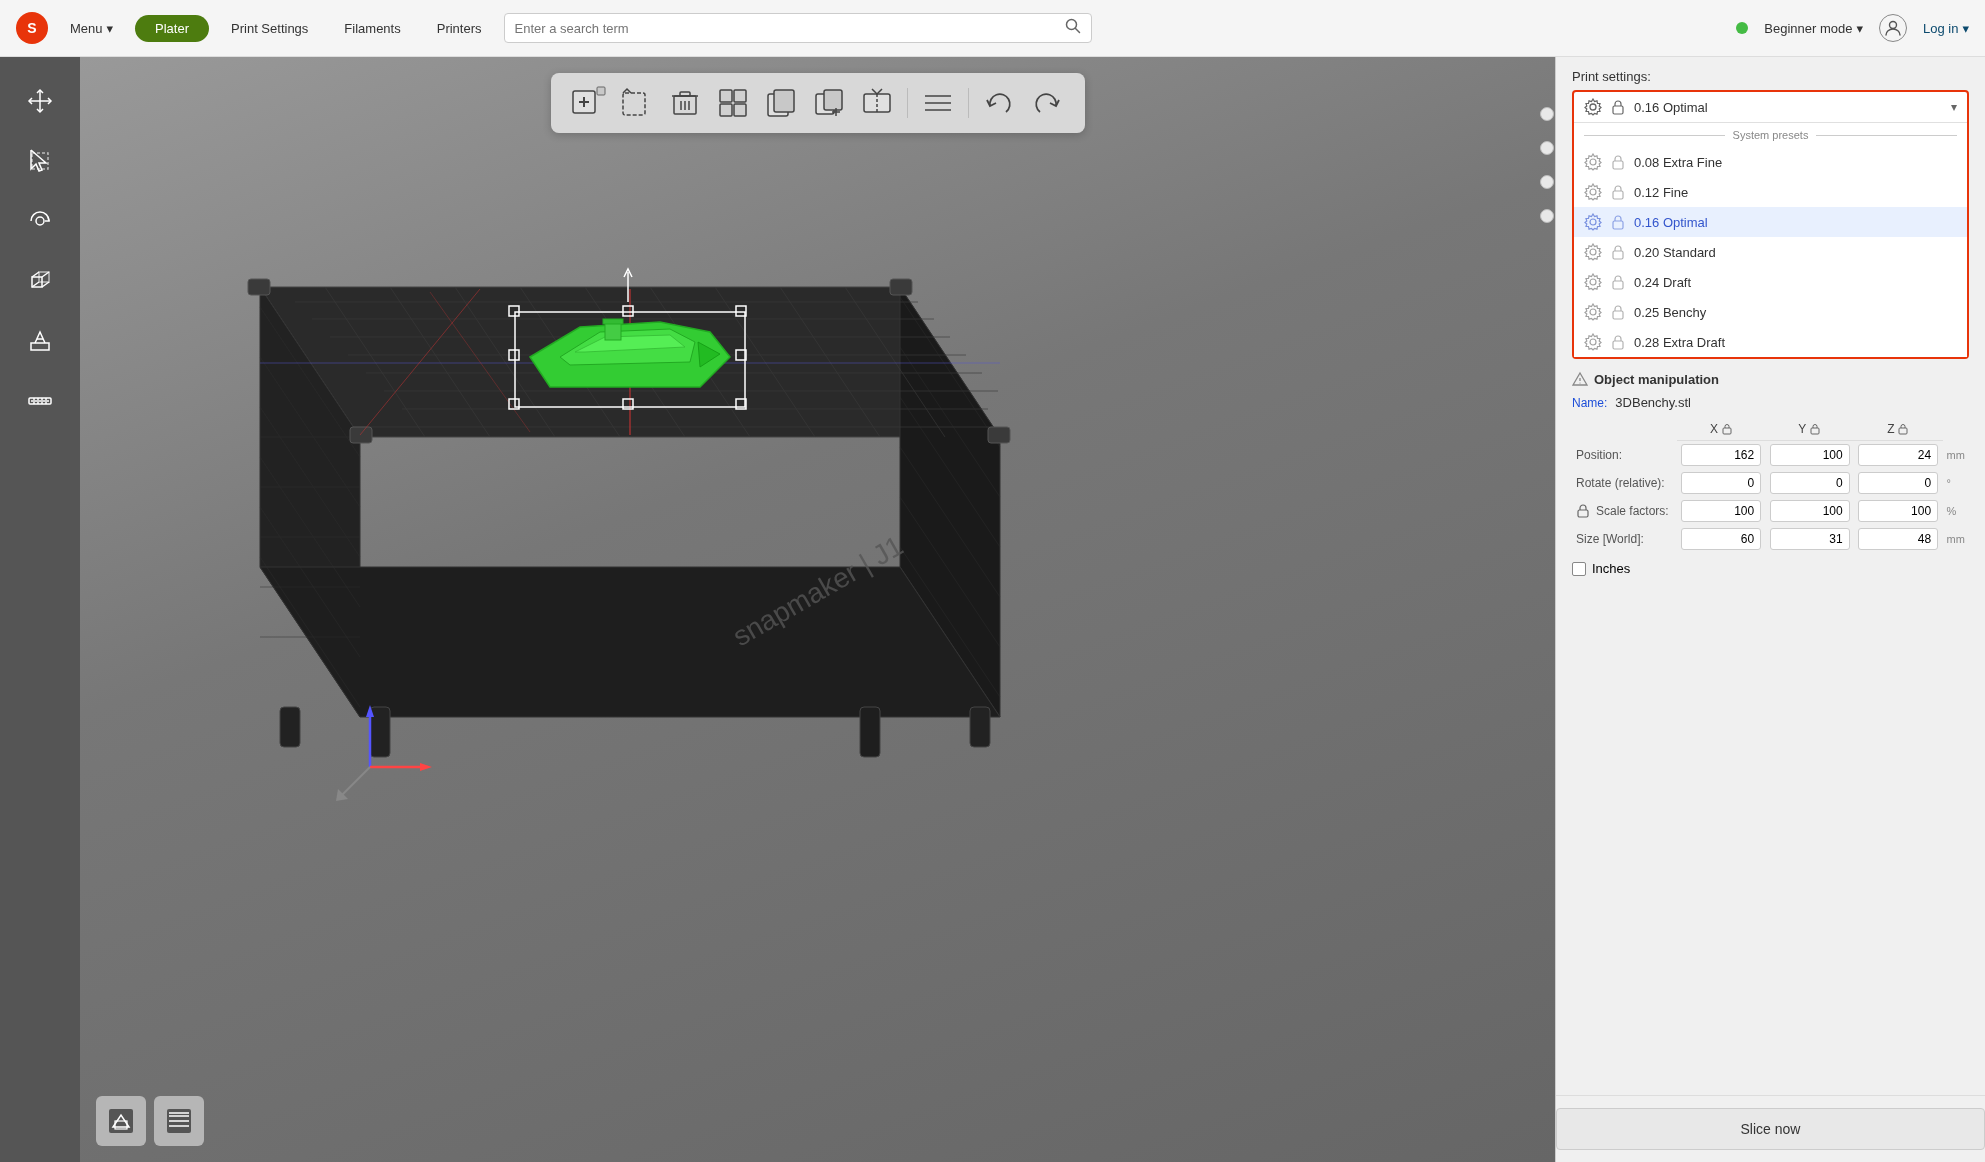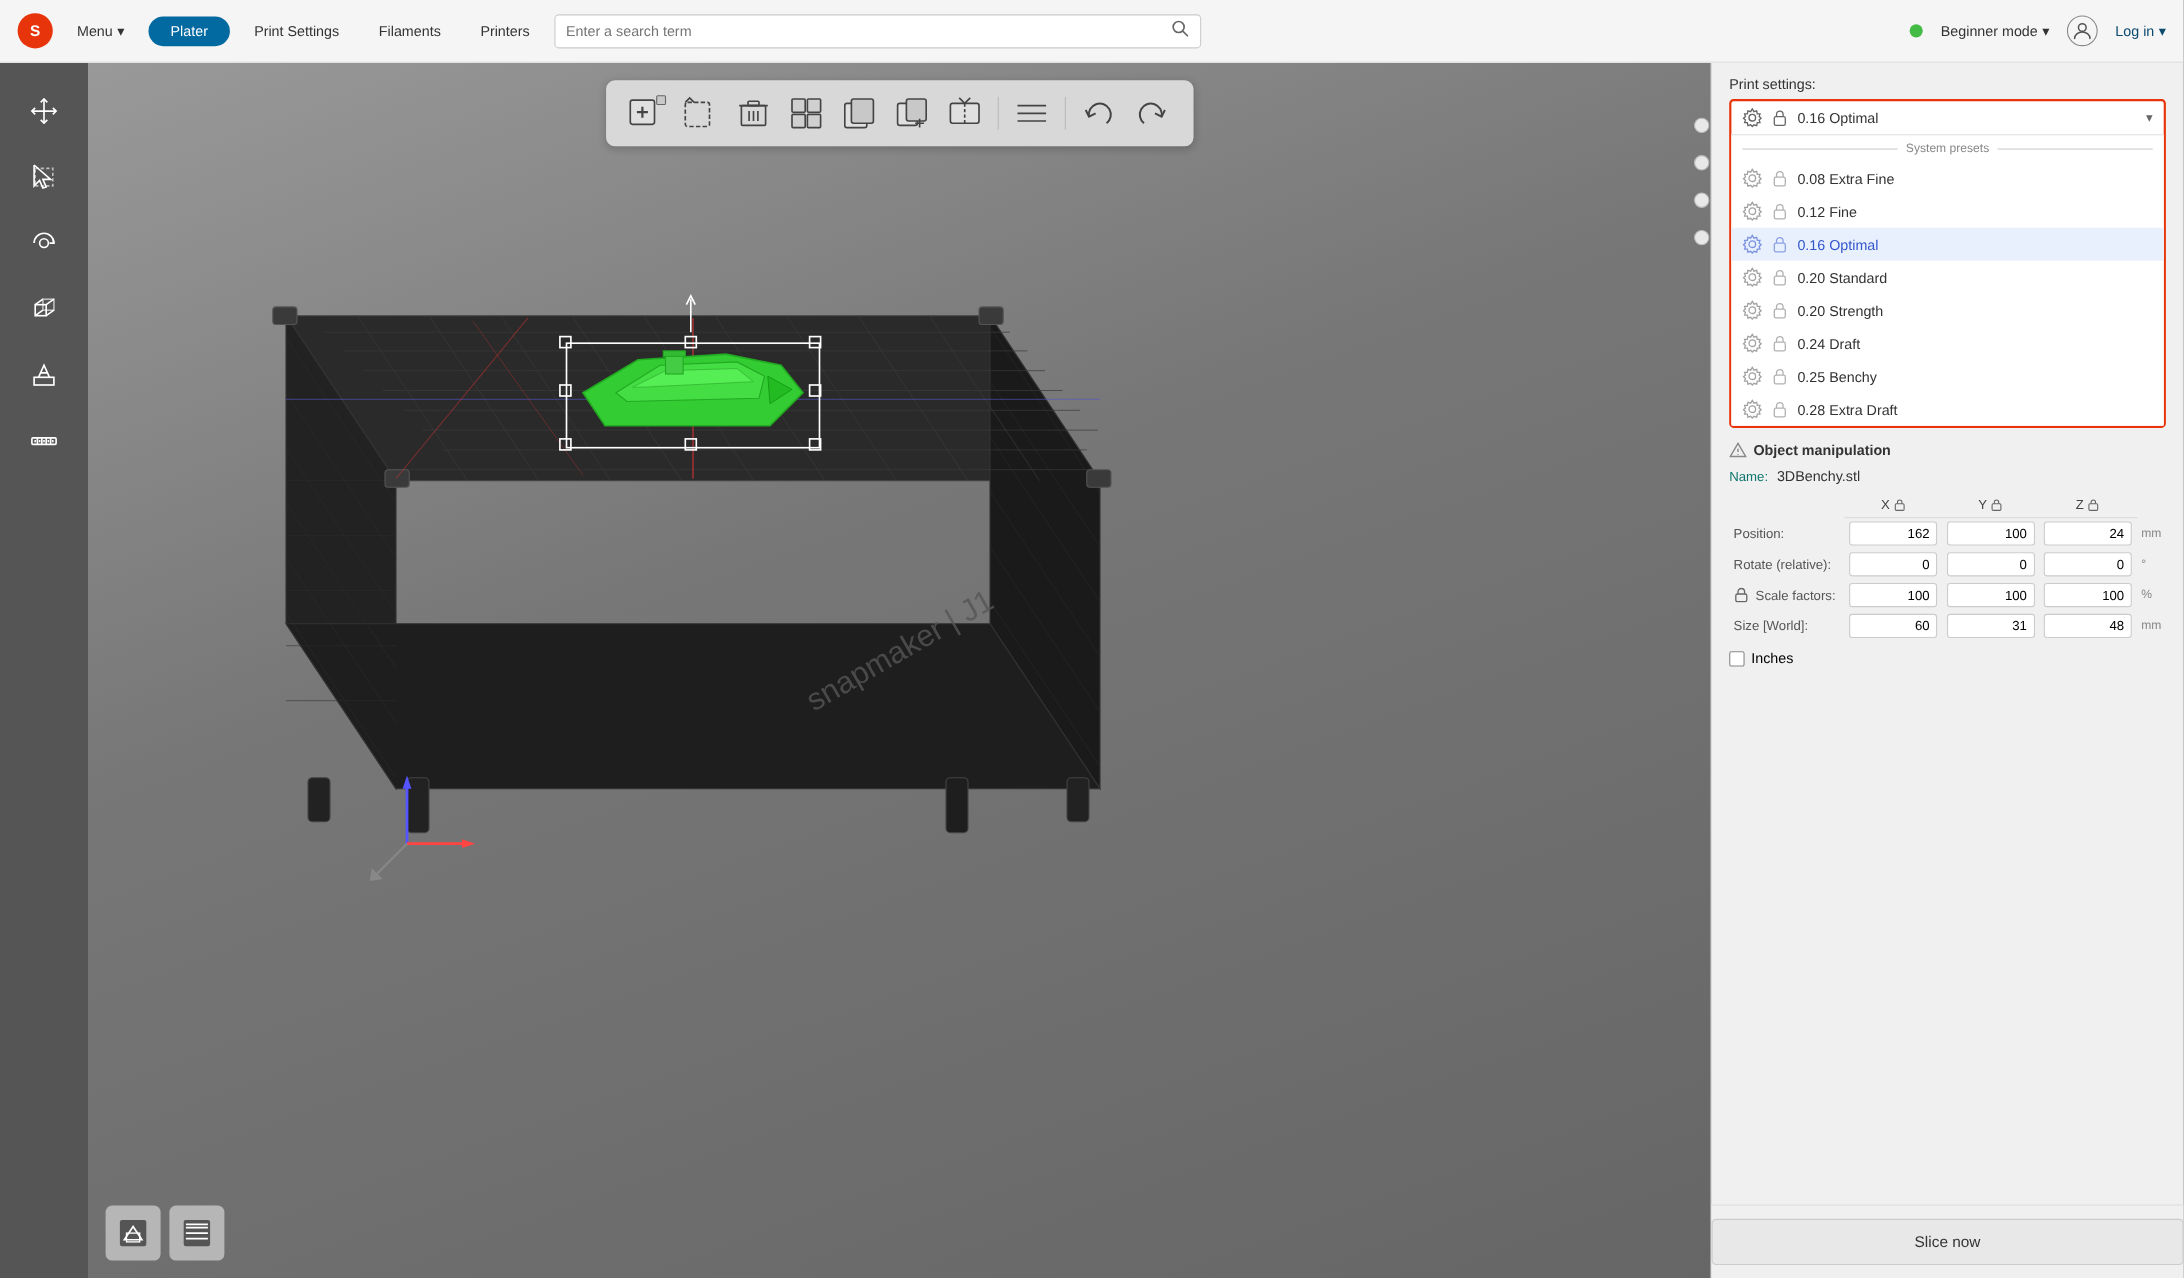--- a/index.html
+++ b/index.html
@@ -29,21 +29,21 @@
       padding: 6px 14px;
       border: none;
       border-radius: 4px;
       background: transparent;
       cursor: pointer;
       font-size: 13px;
       color: #333;
       display: flex; align-items: center; gap: 4px;
     }
     .nav-btn.active {
-      background: #0369a1;
+      background: #4d7c0f;
       color: white;
       border-radius: 20px;
       padding: 6px 20px;
     }
     .nav-separator { flex: 1; }
     .search-box {
       display: flex;
       align-items: center;
       border: 1px solid #ccc;
       border-radius: 4px;
@@ -269,21 +269,21 @@
       gap: 6px;
     }
     .obj-name-row {
       display: flex;
       align-items: center;
       gap: 8px;
       margin-bottom: 8px;
     }
     .obj-name-label {
       font-size: 12px;
-      color: #0f766e;
+      color: #1d4ed8;
       display: flex; align-items: center; gap: 4px;
     }
     .obj-name-value {
       font-size: 13px;
       color: #333;
       font-weight: 500;
     }
     .coord-table {
       width: 100%;
       border-collapse: collapse;
@@ -812,31 +812,20 @@
               <circle cx="9" cy="9" r="3" stroke="#666" stroke-width="1.2"></circle>
               <path d="M9,1 L10.5,3.5 L13,2.8 L13.5,5.5 L16,5.5 L15.2,8 L17,9.5 L15.2,11 L16,13.5 L13.5,13.5 L13,16.2 L10.5,15.5 L9,17 L7.5,15.5 L5,16.2 L4.5,13.5 L2,13.5 L2.8,11 L1,9.5 L2.8,8 L2,5.5 L4.5,5.5 L5,2.8 L7.5,3.5 Z" stroke="#666" stroke-width="1.2" fill="none"></path>
             </svg>
             <svg class="lock-icon-sm" viewBox="0 0 16 16" fill="none">
               <rect x="3" y="7" width="10" height="8" rx="1.5" stroke="#666" stroke-width="1.2"></rect>
               <path d="M5,7 L5,5 a3,3 0 0,1 6,0 L11,7" stroke="#666" stroke-width="1.2" fill="none"></path>
             </svg>
             <span>0.20 Standard</span>
           </div>
 
-          <div class="dropdown-item">
-            <svg class="gear-icon-sm" viewBox="0 0 18 18" fill="none">
-              <circle cx="9" cy="9" r="3" stroke="#666" stroke-width="1.2"></circle>
-              <path d="M9,1 L10.5,3.5 L13,2.8 L13.5,5.5 L16,5.5 L15.2,8 L17,9.5 L15.2,11 L16,13.5 L13.5,13.5 L13,16.2 L10.5,15.5 L9,17 L7.5,15.5 L5,16.2 L4.5,13.5 L2,13.5 L2.8,11 L1,9.5 L2.8,8 L2,5.5 L4.5,5.5 L5,2.8 L7.5,3.5 Z" stroke="#666" stroke-width="1.2" fill="none"></path>
-            </svg>
-            <svg class="lock-icon-sm" viewBox="0 0 16 16" fill="none">
-              <rect x="3" y="7" width="10" height="8" rx="1.5" stroke="#666" stroke-width="1.2"></rect>
-              <path d="M5,7 L5,5 a3,3 0 0,1 6,0 L11,7" stroke="#666" stroke-width="1.2" fill="none"></path>
-            </svg>
-            <span>0.20 Strength</span>
-          </div>
 
           <div class="dropdown-item">
             <svg class="gear-icon-sm" viewBox="0 0 18 18" fill="none">
               <circle cx="9" cy="9" r="3" stroke="#666" stroke-width="1.2"></circle>
               <path d="M9,1 L10.5,3.5 L13,2.8 L13.5,5.5 L16,5.5 L15.2,8 L17,9.5 L15.2,11 L16,13.5 L13.5,13.5 L13,16.2 L10.5,15.5 L9,17 L7.5,15.5 L5,16.2 L4.5,13.5 L2,13.5 L2.8,11 L1,9.5 L2.8,8 L2,5.5 L4.5,5.5 L5,2.8 L7.5,3.5 Z" stroke="#666" stroke-width="1.2" fill="none"></path>
             </svg>
             <svg class="lock-icon-sm" viewBox="0 0 16 16" fill="none">
               <rect x="3" y="7" width="10" height="8" rx="1.5" stroke="#666" stroke-width="1.2"></rect>
               <path d="M5,7 L5,5 a3,3 0 0,1 6,0 L11,7" stroke="#666" stroke-width="1.2" fill="none"></path>
             </svg>

